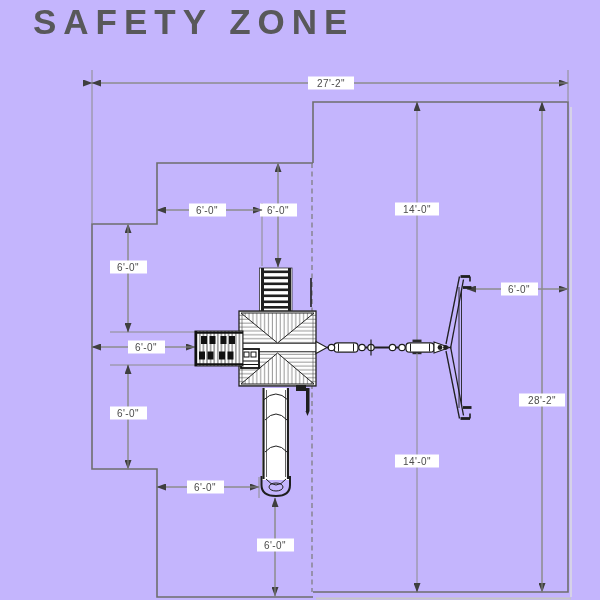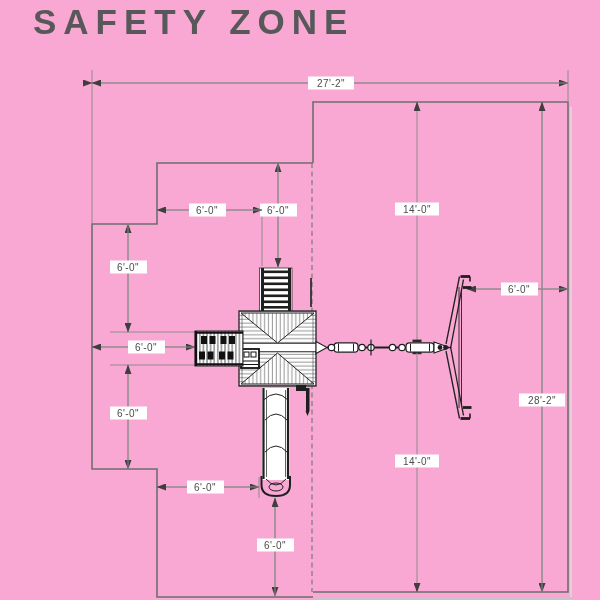--- a/index.html
+++ b/index.html
@@ -1,16 +1,16 @@
 <!DOCTYPE html>
 <html><head>
 <meta charset="utf-8">
 <style>
   html,body{margin:0;padding:0;background:#ffffff;}
-  .page{position:relative;width:600px;height:600px;background:#f9a8d4;overflow:hidden;
+  .page{position:relative;width:600px;height:600px;background:#c4b5fd;overflow:hidden;
         font-family:"Liberation Sans", sans-serif;}
   .title{position:absolute;left:33px;top:2px;font-size:35px;font-weight:bold;
          letter-spacing:7px;color:#58585a;white-space:nowrap;}
   svg{position:absolute;left:0;top:0;}
   .dimtext{font-family:"Liberation Sans", sans-serif;font-size:10px;fill:#4c4c4c;letter-spacing:0.4px;}
 </style>
 </head>
 <body>
 
 <div class="page">

